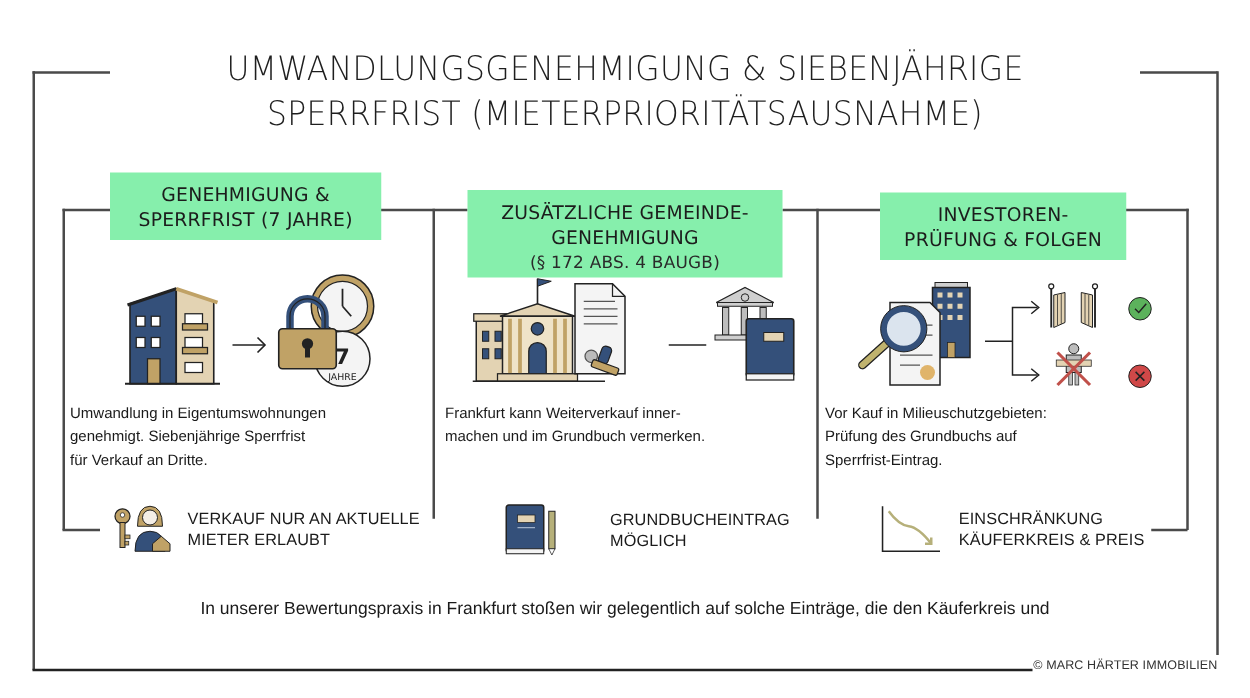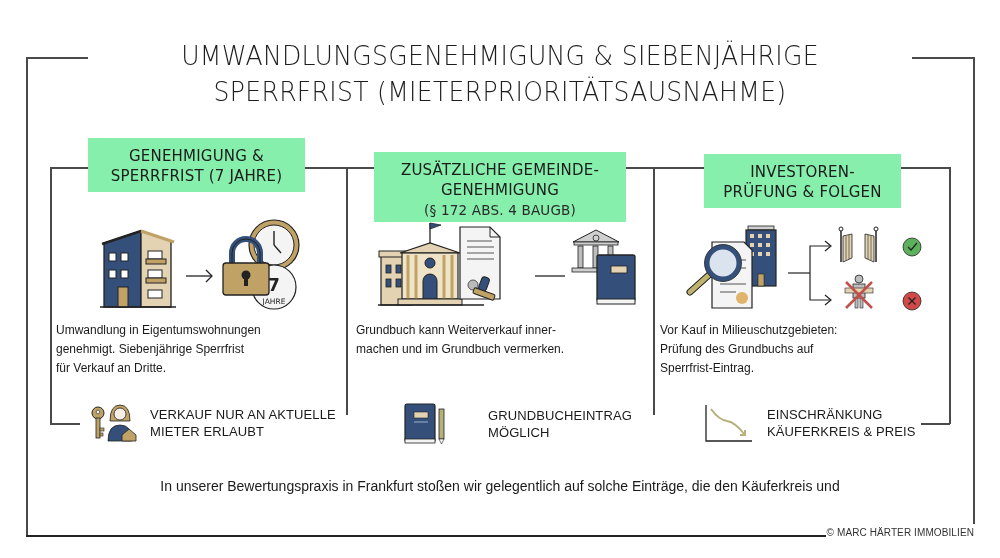--- a/index.html
+++ b/index.html
@@ -238,21 +238,21 @@
     </g>
   </svg>
 </div>
 
 <div class="desc" style="left:56px;top:321px;width:286px;">
   <div>Umwandlung in Eigentumswohnungen</div>
   <div>genehmigt. Siebenjährige Sperrfrist</div>
   <div>für Verkauf an Dritte.</div>
 </div>
 <div class="desc" style="left:356px;top:321px;width:292px;">
-  <div>Grundbuch kann Weiterverkauf inner-</div>
+  <div>Frankfurt kann Weiterverkauf inner-</div>
   <div>machen und im Grundbuch vermerken.</div>
 </div>
 <div class="desc" style="left:660px;top:321px;width:286px;">
   <div>Vor Kauf in Milieuschutzgebieten:</div>
   <div>Prüfung des Grundbuchs auf</div>
   <div>Sperrfrist-Eintrag.</div>
 </div>
 
 <div class="foot" style="left:88px;top:403px;">
   <svg width="52" height="40" viewBox="0 0 52 40">

